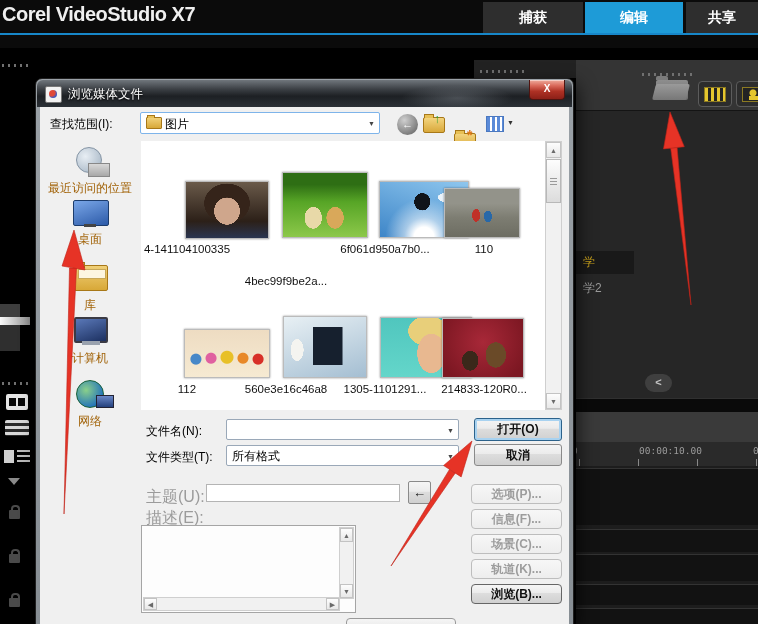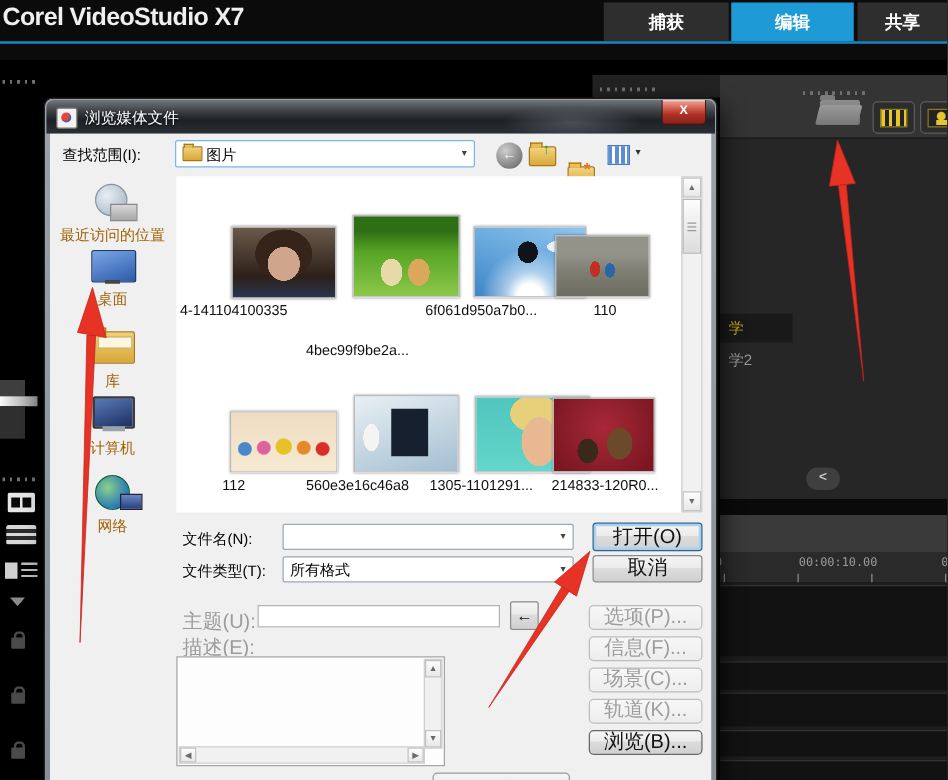--- a/index.html
+++ b/index.html
@@ -86,21 +86,21 @@
   .art-jump{background:radial-gradient(ellipse 15% 26% at 48% 36%,#10141a 0 60%,transparent 61%),radial-gradient(circle at 50% 100%,#fff 0 14%,rgba(255,255,255,.5) 28%,transparent 55%),radial-gradient(ellipse 24% 16% at 80% 28%,rgba(255,255,255,.85) 0 60%,transparent 61%),linear-gradient(200deg,#8ec6ee,#3e86c8);}
   .art-kids{background:radial-gradient(ellipse 9% 22% at 42% 55%,#c03028 0 60%,transparent 61%),radial-gradient(ellipse 9% 20% at 58% 57%,#2868a8 0 60%,transparent 61%),linear-gradient(180deg,#93938a 0 30%,#7d7d72 60%,#6d6d62);}
   .art-ducks{background:radial-gradient(circle 6px at 13% 62%,#4888c8 0 5px,transparent 6px),radial-gradient(circle 6px at 31% 60%,#e060a0 0 5px,transparent 6px),radial-gradient(circle 7px at 50% 58%,#e8c028 0 6px,transparent 7px),radial-gradient(circle 6px at 69% 60%,#e88828 0 5px,transparent 6px),radial-gradient(circle 6px at 87% 62%,#d83028 0 5px,transparent 6px),linear-gradient(180deg,#eedcc2,#f6ead2);}
   .art-polar{background:radial-gradient(ellipse 13% 30% at 16% 55%,#f4f4f0 0 60%,transparent 61%),linear-gradient(#16202e,#16202e) 55% 45%/36% 64% no-repeat,linear-gradient(160deg,#e8f0f4,#a4bed2);}
   .art-blonde{background:radial-gradient(ellipse 26% 55% at 56% 60%,#e8b890 0 60%,transparent 61%),radial-gradient(ellipse 36% 42% at 52% 22%,#e8cf7a 0 60%,transparent 61%),linear-gradient(180deg,#50c6be,#64d6ca);}
   .art-dogs{background:radial-gradient(ellipse 17% 28% at 34% 72%,#3a281a 0 60%,transparent 61%),radial-gradient(ellipse 21% 36% at 66% 62%,#6a4a28 0 60%,transparent 61%),radial-gradient(circle at 50% 40%,#a82838,#7c1722 85%);}
   .sbar{background:#f1f1f1;border:1px solid #cfcfcf;box-sizing:border-box;}
   .sbtn{background:linear-gradient(180deg,#fdfdfd,#e8e8e8);border:1px solid #c3c3c3;color:#6a6a6a;font-size:7px;text-align:center;box-sizing:border-box;}
   .sthumb{background:linear-gradient(180deg,#fdfdfd,#dcdcdc);border:1px solid #b8b8b8;box-sizing:border-box;}
   .grip{position:absolute;left:3px;right:3px;height:1px;background:#9a9a9a;}
-  .btn{background:linear-gradient(180deg,#f5f5f5,#ebebeb 45%,#ddd 46%,#d0d0d0);border:1px solid #8a8a8a;border-radius:3px;font-size:16px;color:#111;text-align:center;box-sizing:border-box;}
+  .btn{background:linear-gradient(180deg,#f5f5f5,#ebebeb 45%,#ddd 46%,#d0d0d0);border:1px solid #8a8a8a;border-radius:3px;font-size:12px;color:#111;text-align:center;box-sizing:border-box;font-weight:bold;}
   .btn.default{border:1px solid #2c628b;box-shadow:inset 0 0 0 2px #a8d2f0;}
   .btn.disabled{background:linear-gradient(180deg,#f7f7f7,#ededed);border:1px solid #bdbdbd;color:#9d9d9d;}
   .field{background:#fff;border:1px solid #b4b4b4;box-sizing:border-box;}
   .ta{background:#fdfdfd;border:1px solid #a5a5a5;box-sizing:border-box;}
   .arrows-svg{left:0;top:0;z-index:50;pointer-events:none;}
 </style>
 </head>
 <body>
 
 <div id="screen">

